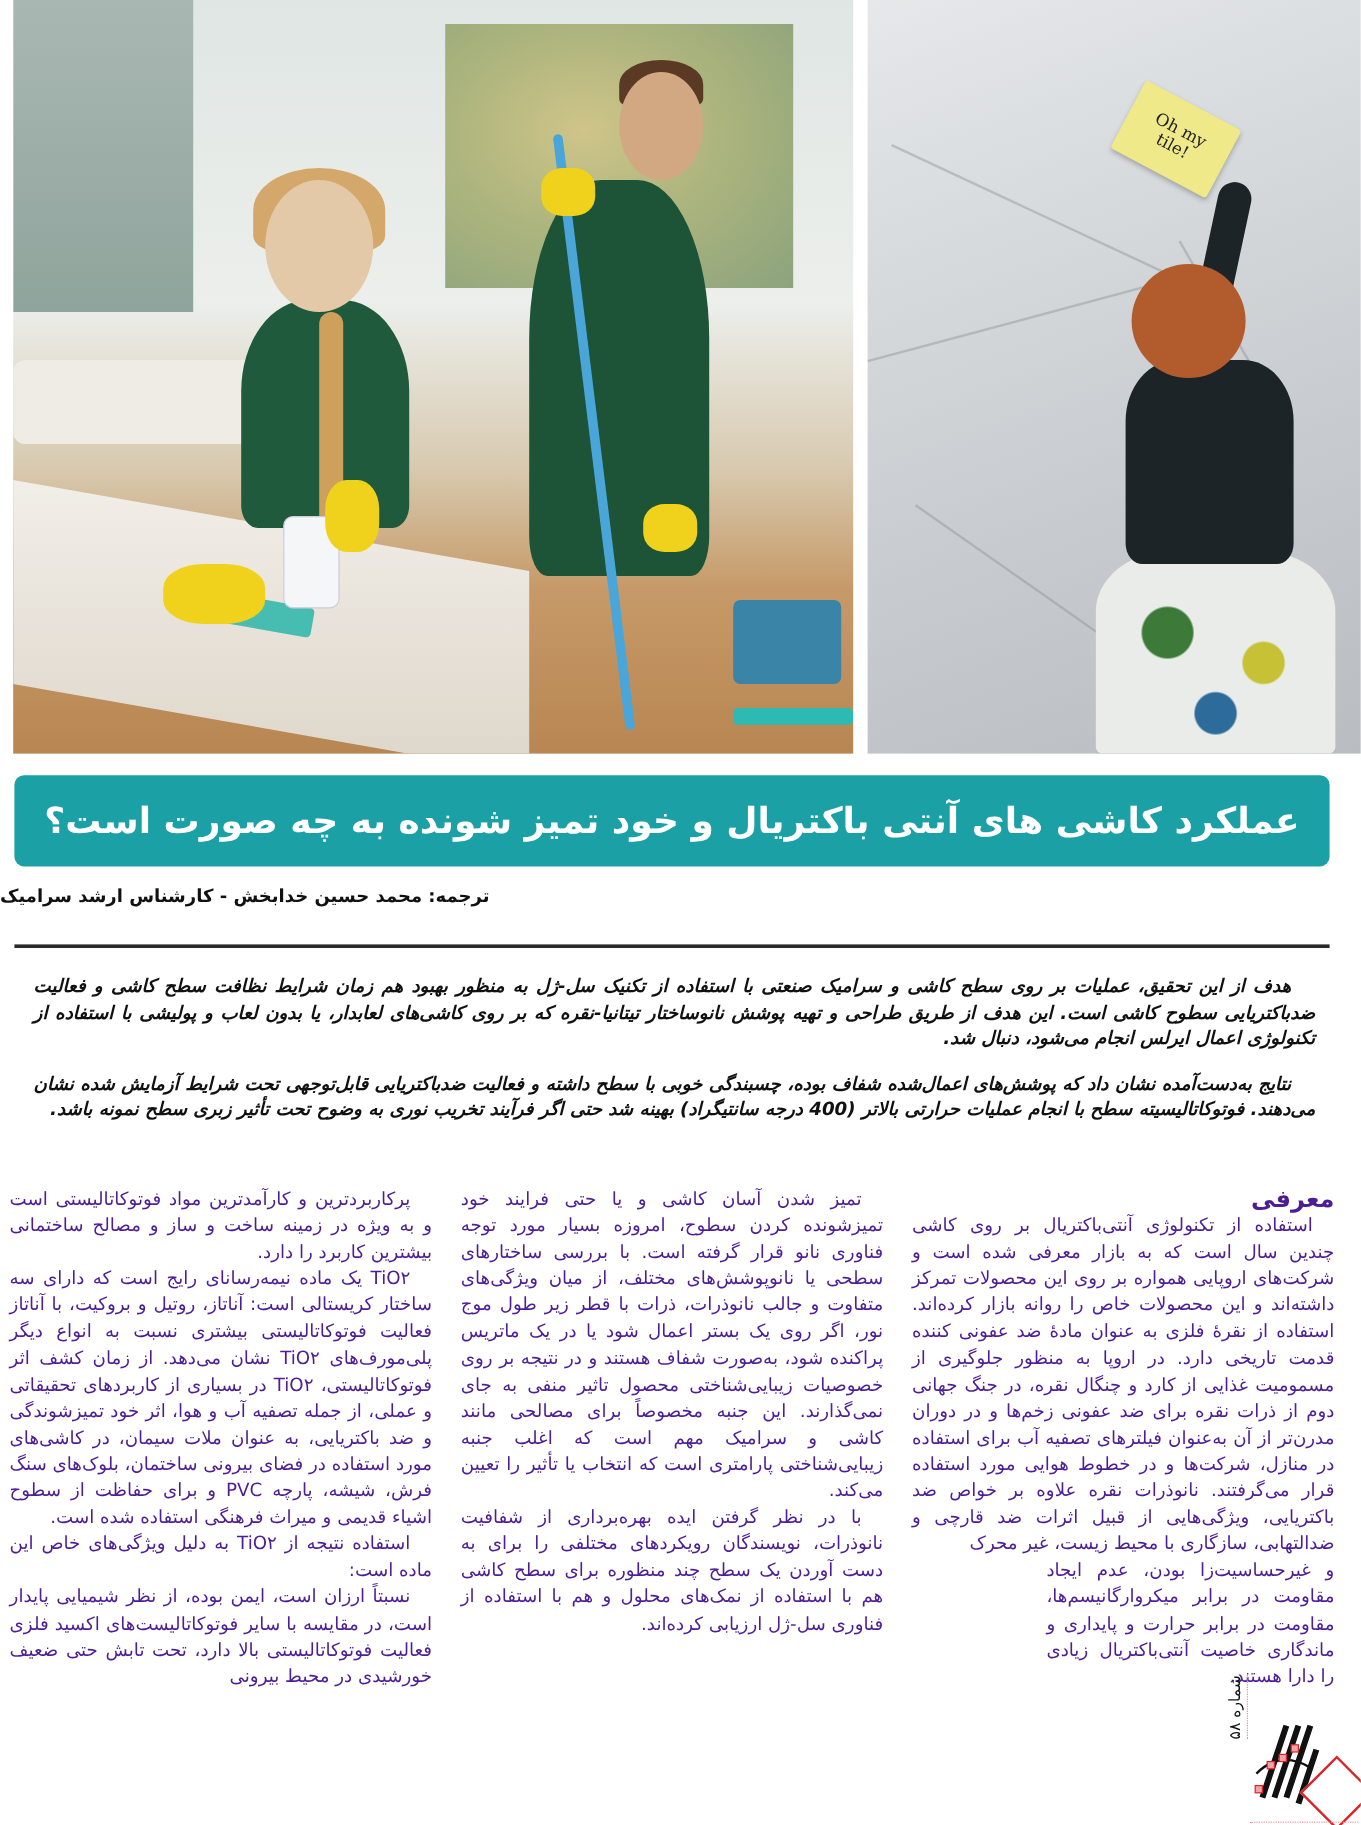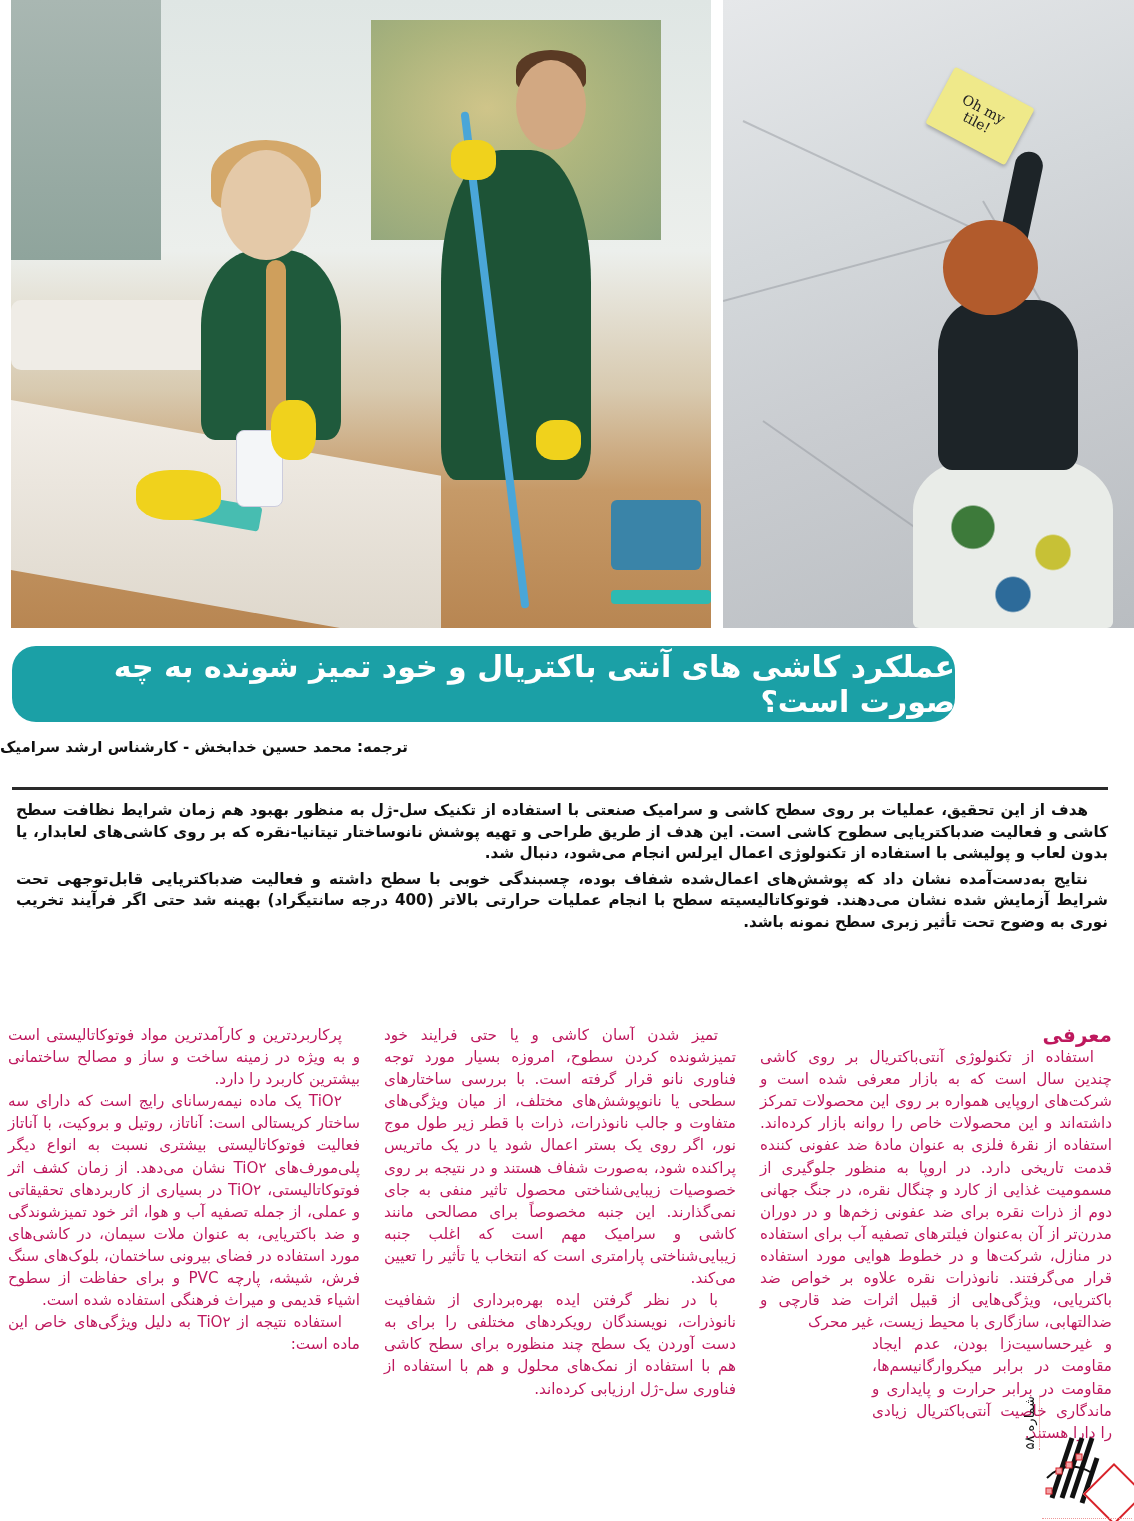--- a/index.html
+++ b/index.html
@@ -49,37 +49,37 @@
                 #e9ece8; border-radius: 30% 30% 6px 6px; }
   .woman2-top { left: 215px; top: 300px; width: 140px; height: 170px; background: #1d2428; border-radius: 30% 30% 10% 10%; }
   .woman2-hair { left: 220px; top: 220px; width: 95px; height: 95px; background: #b25b2c; border-radius: 50%; }
   .woman2-arm { left: 275px; top: 150px; width: 28px; height: 190px; background: #1d2428; transform: rotate(12deg); border-radius: 14px; }
   .sign { position: absolute; left: 212px; top: 84px; width: 90px; height: 64px; background: #efe98a;
     transform: rotate(28deg); border-radius: 3px; box-shadow: 1px 2px 4px rgba(0,0,0,.25);
     display: flex; align-items: center; justify-content: center; flex-direction: column; }
   .sign-text { font-family: "DejaVu Serif", serif; font-size: 14px; color: #222; line-height: 1.05; text-align: center; }
 
   
-  .title-bar { position: absolute; left: 12px; top: 646px; width: 943px; height: 76px;
-    background: #1ba0a6; border-radius: 24px; display: flex; align-items: center; justify-content: center; }
+  .title-bar { position: absolute; left: 12px; top: 646px; width: 1096px; height: 76px;
+    background: #1ba0a6; border-radius: 8px; display: flex; align-items: center; justify-content: center; }
   .title-text { color: #ffffff; font-family: "DejaVu Sans", sans-serif; font-weight: bold;
     font-size: 30px; direction: rtl; letter-spacing: -0.5px; }
 
   .byline { position: absolute; left: 0; width: 1134px; top: 738px; text-align: left;
     direction: rtl; font-weight: bold; font-size: 15px; color: #111; }
   .rule { position: absolute; left: 12px; top: 787px; width: 1096px; height: 3px; background: #2a2a2a; }
 
   
   .abstract { position: absolute; left: 12px; top: 796px; width: 1100px; direction: rtl; text-align: justify;
     font-weight: bold; font-size: 15.2px; line-height: 21.5px; color: #111; }
-  .abstract p { margin: 4px; text-indent: 20px; }
+  .abstract p { margin: 16px; text-indent: 20px; font-style: italic; }
 
   
-  .col { position: absolute; top: 1024px; width: 352px; direction: rtl; text-align: justify;
-    font-size: 15.2px; line-height: 22.1px; color: #be185d; }
+  .col { position: absolute; top: 988px; width: 352px; direction: rtl; text-align: justify;
+    font-size: 15.2px; line-height: 22.1px; color: #4c1d95; }
   .col p { margin: 0; text-indent: 18px; }
   .col-right { left: 760px; }
   .col-middle { left: 384px; }
   .col-left { left: 8px; }
   .section-head { font-weight: bold; font-size: 20px; margin: 0; text-indent: 0 !important; }
   .col-right .short { margin-left: 112px; }
 
   
   .logo { position: absolute; left: 1022px; top: 1378px; width: 112px; height: 143px; }
   .logo-issue { position: absolute; left: 0px; top: 18px; writing-mode: vertical-rl; transform: rotate(180deg);
@@ -151,20 +151,21 @@
 
 <div class="col col-middle">
   <p>تمیز شدن آسان کاشی و یا حتی فرایند خود تمیزشونده کردن سطوح، امروزه بسیار مورد توجه فناوری نانو قرار گرفته است. با بررسی ساختارهای سطحی یا نانوپوشش‌های مختلف، از میان ویژگی‌های متفاوت و جالب نانوذرات، ذرات با قطر زیر طول موج نور، اگر روی یک بستر اعمال شود یا در یک ماتریس پراکنده شود، به‌صورت شفاف هستند و در نتیجه بر روی خصوصیات زیبایی‌شناختی محصول تاثیر منفی به جای نمی‌گذارند. این جنبه مخصوصاً برای مصالحی مانند کاشی و سرامیک مهم است که اغلب جنبه زیبایی‌شناختی پارامتری است که انتخاب یا تأثیر را تعیین می‌کند.</p>
   <p>با در نظر گرفتن ایده بهره‌برداری از شفافیت نانوذرات، نویسندگان رویکردهای مختلفی را برای به دست آوردن یک سطح چند منظوره برای سطح کاشی هم با استفاده از نمک‌های محلول و هم با استفاده از فناوری سل-ژل ارزیابی کرده‌اند.</p>
 </div>
 
 <div class="col col-left">
   <p>پرکاربردترین و کارآمدترین مواد فوتوکاتالیستی است و به ویژه در زمینه ساخت و ساز و مصالح ساختمانی بیشترین کاربرد را دارد.</p>
   <p>TiO۲ یک ماده نیمه‌رسانای رایج است که دارای سه ساختار کریستالی است: آناتاز، روتیل و بروکیت، با آناتاز فعالیت فوتوکاتالیستی بیشتری نسبت به انواع دیگر پلی‌مورف‌های TiO۲ نشان می‌دهد. از زمان کشف اثر فوتوکاتالیستی، TiO۲ در بسیاری از کاربردهای تحقیقاتی و عملی، از جمله تصفیه آب و هوا، اثر خود تمیزشوندگی و ضد باکتریایی، به عنوان ملات سیمان، در کاشی‌های مورد استفاده در فضای بیرونی ساختمان، بلوک‌های سنگ فرش، شیشه، پارچه PVC و برای حفاظت از سطوح اشیاء قدیمی و میراث فرهنگی استفاده شده است.</p>
   <p>استفاده نتیجه از TiO۲ به دلیل ویژگی‌های خاص این ماده است:</p>
+  <p>نسبتاً ارزان است، ایمن بوده، از نظر شیمیایی پایدار است، در مقایسه با سایر فوتوکاتالیست‌های اکسید فلزی فعالیت فوتوکاتالیستی بالا دارد، تحت تابش حتی ضعیف خورشیدی در محیط بیرونی</p>
 </div>
 
 <div class="logo">
   <div class="logo-issue">شماره ۵۸</div>
   <svg class="logo-mark" viewBox="0 0 60 90">
     <path d="M10 80 L30 20 M20 80 L40 20 M30 80 L50 20 M40 85 L55 40" stroke="#111" stroke-width="5" fill="none"></path>
     <path d="M5 60 Q25 40 50 55" stroke="#111" stroke-width="2" fill="none"></path>
     <rect x="14" y="50" width="6" height="6" fill="#f3a3a6" stroke="#d8232a" stroke-width="1"></rect>
     <rect x="24" y="44" width="6" height="6" fill="#f3a3a6" stroke="#d8232a" stroke-width="1"></rect>
     <rect x="34" y="36" width="6" height="6" fill="#f3a3a6" stroke="#d8232a" stroke-width="1"></rect>

